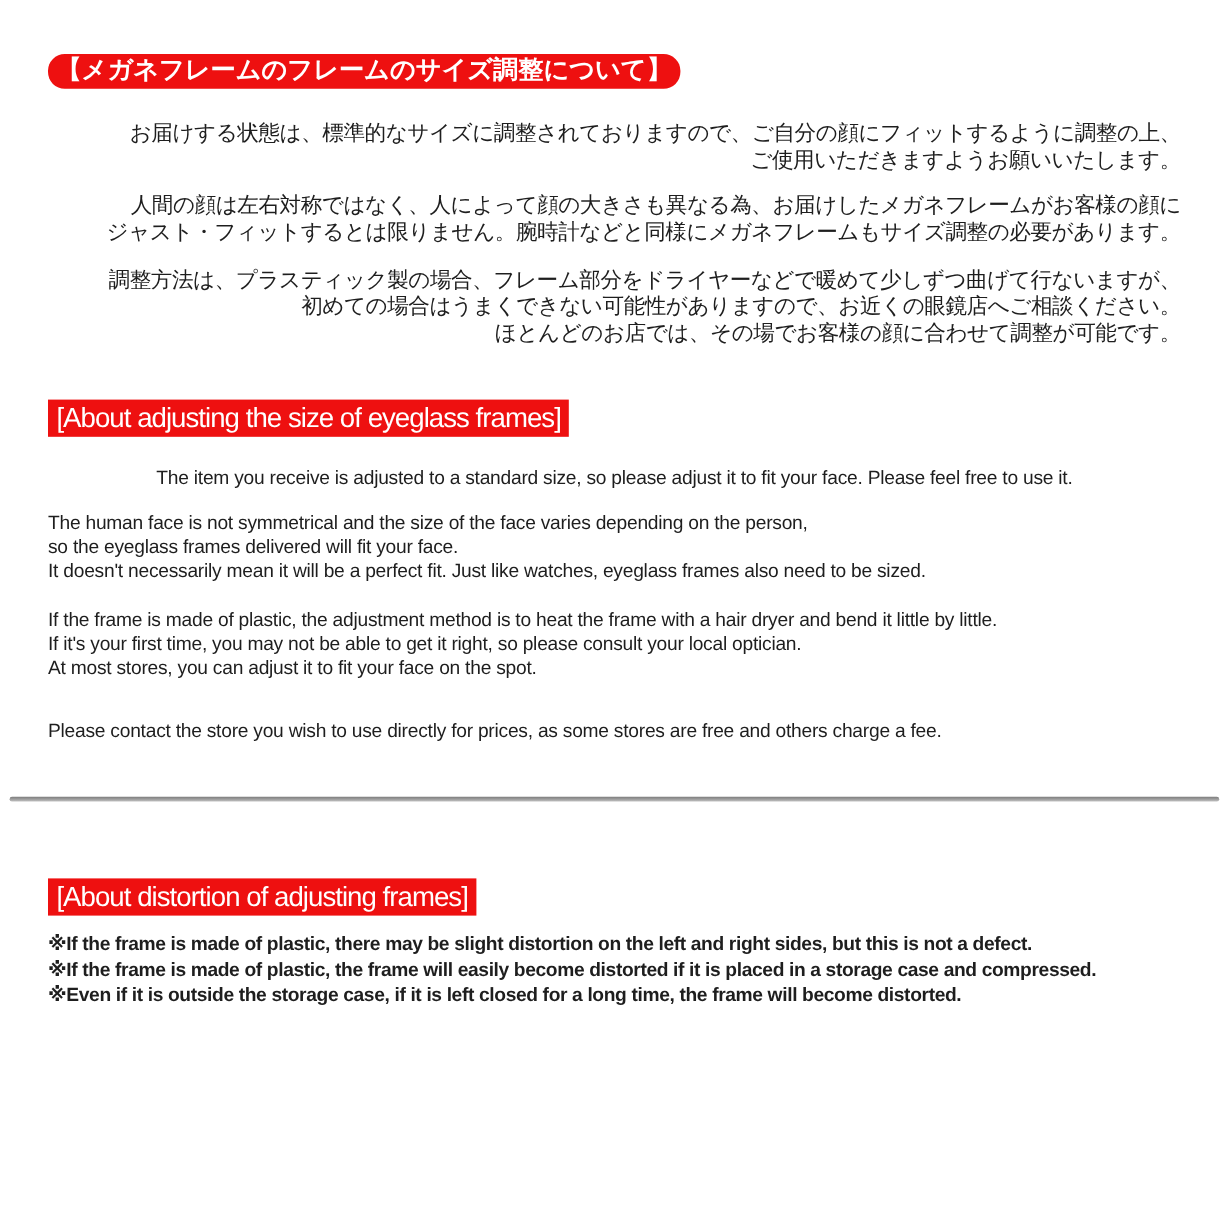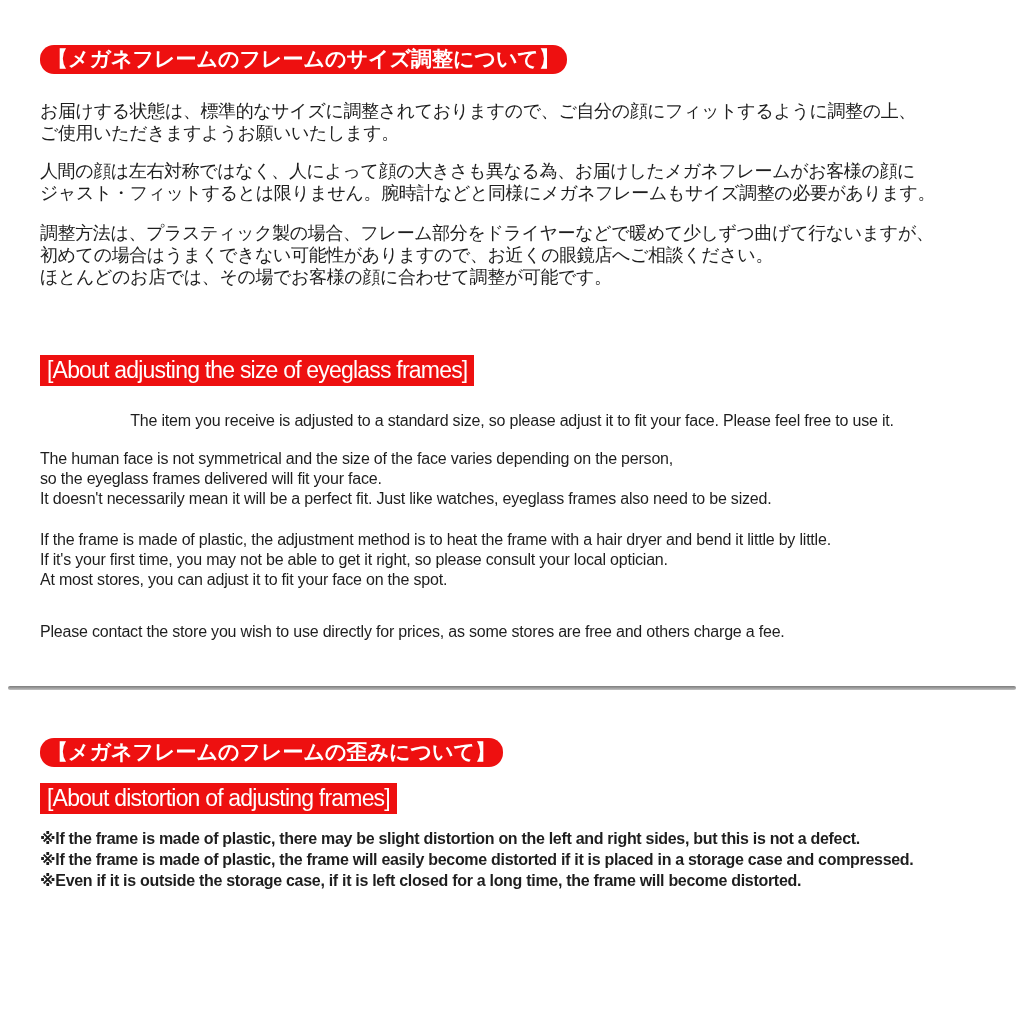--- a/index.html
+++ b/index.html
@@ -41,20 +41,21 @@
     font-weight: 400;
     letter-spacing: -0.8px;
   }
   .jp-para {
     margin: 0;
     font-size: 18px;
     font-weight: 500;
     line-height: 22px;
     letter-spacing: -0.4px;
     white-space: pre-line;
+    text-align: right;
   }
   .en-para {
     margin: 0;
     font-size: 16px;
     font-weight: 400;
     line-height: 20px;
     letter-spacing: -0.2px;
     white-space: pre-line;
   }
   .jp-notes {
@@ -78,21 +79,21 @@
     height: 4px;
     margin: 44px 8px 0 8px;
     background: linear-gradient(to bottom, #7d7d7d 0%, #9a9a9a 45%, #c2c2c2 100%);
     border-radius: 2px;
   }
   
   .mt26 { margin-top: 26px; }
   .mt16 { margin-top: 16px; }
   .mt18 { margin-top: 18px; }
   .mt15 { margin-top: 15px; }
-  .mt45 { margin-top: 67px; }
+  .mt45 { margin-top: 45px; }
   .mt25 { margin-top: 25px; text-align: center; }
   .mt21 { margin-top: 21px; }
   .mt22 { margin-top: 32px; }
   .mt19 { margin-top: 19px; }
   .mt14 { margin-top: 14px; }
 </style>
 </head>
 <body>
 
 <div class="page">
@@ -124,21 +125,20 @@
     <p class="en-para mt21">If the frame is made of plastic, the adjustment method is to heat the frame with a hair dryer and bend it little by little.
 If it's your first time, you may not be able to get it right, so please consult your local optician.
 At most stores, you can adjust it to fit your face on the spot.</p>
 
     <p class="en-para mt22">Please contact the store you wish to use directly for prices, as some stores are free and others charge a fee.</p>
   </section>
 
   <hr class="divider">
 
   <section class="content" style="padding-top: 48px;">
-    <h2 class="red-heading jp">【メガネフレームのフレームの歪みについて】</h2>
 
 
     <div class="mt16">
       <h2 class="red-heading en">[About distortion of adjusting frames]</h2>
     </div>
 
     <p class="en-notes mt14">※If the frame is made of plastic, there may be slight distortion on the left and right sides, but this is not a defect.
 ※If the frame is made of plastic, the frame will easily become distorted if it is placed in a storage case and compressed.
 ※Even if it is outside the storage case, if it is left closed for a long time, the frame will become distorted.</p>
   </section>

